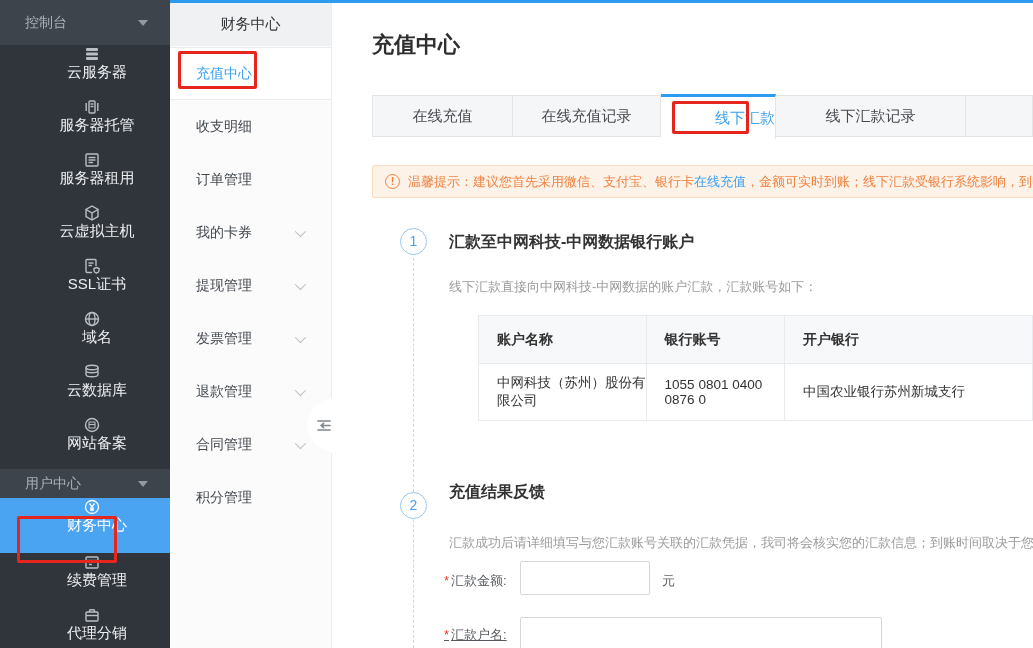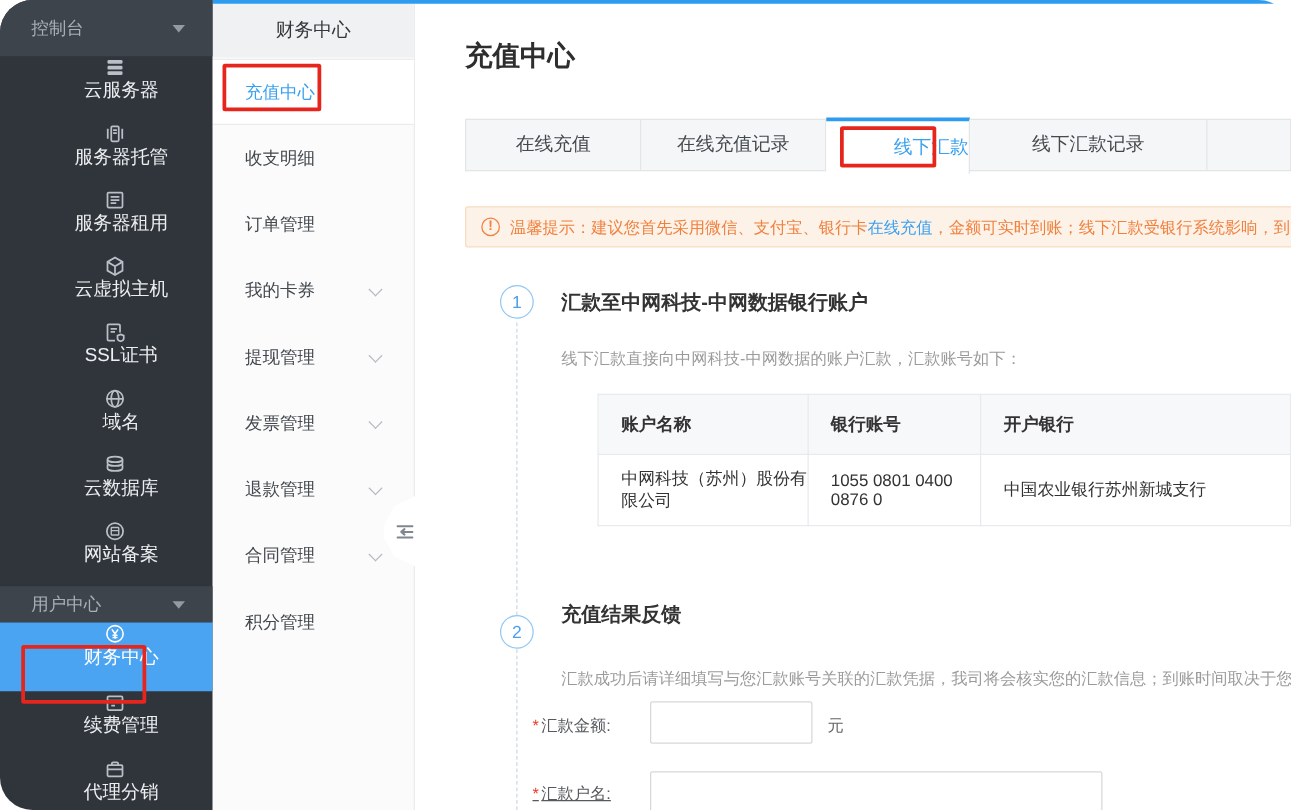--- a/index.html
+++ b/index.html
@@ -1,18 +1,18 @@
 <!DOCTYPE html>
 <html><head>
 <meta charset="utf-8">
 <style>
   * { margin:0; padding:0; box-sizing:border-box; }
   html,body { width:1033px; height:648px; overflow:hidden; }
   body { font-family:"Liberation Sans","DejaVu Sans",sans-serif; background:#fff; }
-  .screen { position:relative; width:1033px; height:648px; overflow:hidden; background:#fff;border-radius:26px; }
+  .screen { position:relative; width:1033px; height:648px; overflow:hidden; background:#fff; }
 
   
   .top-accent { position:absolute; left:170px; top:0; width:863px; height:3px; background:#2d9cf0; z-index:3; }
 
   
   .dark-sidebar { position:absolute; left:0; top:0; width:170px; height:648px; background:#30353c; z-index:4; }
   .ds-header { height:45px; background:#3e444b; color:#a9b0b7; font-size:14px; display:flex; align-items:center; justify-content:space-between; padding:0 22px 0 25px; }
   .tri-down { width:0; height:0; border-left:5px solid transparent; border-right:5px solid transparent; border-top:6px solid #939aa2; }
   .ds-item { height:53px; display:flex; align-items:center; padding-left:24px; color:#eceef0; font-size:15px; cursor:pointer;flex-direction:column; }
   .ds-item .ico { width:18px; height:18px; margin-right:11px; flex:0 0 18px; display:flex; align-items:center; justify-content:center; }
@@ -57,21 +57,21 @@
   .step-desc  { position:absolute; left:117px; font-size:13px; color:#9b9b9b; white-space:nowrap; }
   .s1-title { top:232px; } .s1-desc { top:278px; }
   .s2-title { top:482px;text-align:right; } .s2-desc { top:534px; }
 
   table.bank { position:absolute; left:111px; top:315px; border-collapse:collapse; table-layout:fixed;margin-left:35px; }
   table.bank th, table.bank td { border:1px solid #e8eaed; text-align:left; padding-left:18px; color:#333; }
   table.bank th { background:#f7f8fa; height:48px; font-size:14px; font-weight:700; }
   table.bank td { height:57px; font-size:13.5px; background:#fff; }
   .col1{ width:197px; } .col2{ width:160px; } .col3{ width:300px; }
 
-  .form-label { position:absolute; left:94px; font-size:13px; color:#565a5e; }
+  .form-label { position:absolute; left:112px; font-size:13px; color:#565a5e; }
   .req { color:#ee3b28; margin-right:2px; }
   .fl-amount { top:572px; } .fl-account { top:626px;text-decoration:underline; }
   .form-input { position:absolute; left:188px; border:1px solid #d5d7da; border-radius:2px; background:#fff; font-size:13px; padding:0 8px; color:#333; outline:none; }
   .fi-amount { top:561px; width:130px; height:34px; }
   .fi-account { top:617px; width:362px; height:50px; }
   .form-unit { position:absolute; left:330px; top:572px; font-size:13px; color:#666; }
 
   
   .red-box { position:absolute; border:3px solid #e6251d; border-radius:2px; z-index:10; pointer-events:none; }
   .rb-finance { left:17px; top:516px; width:100px; height:47px; }

